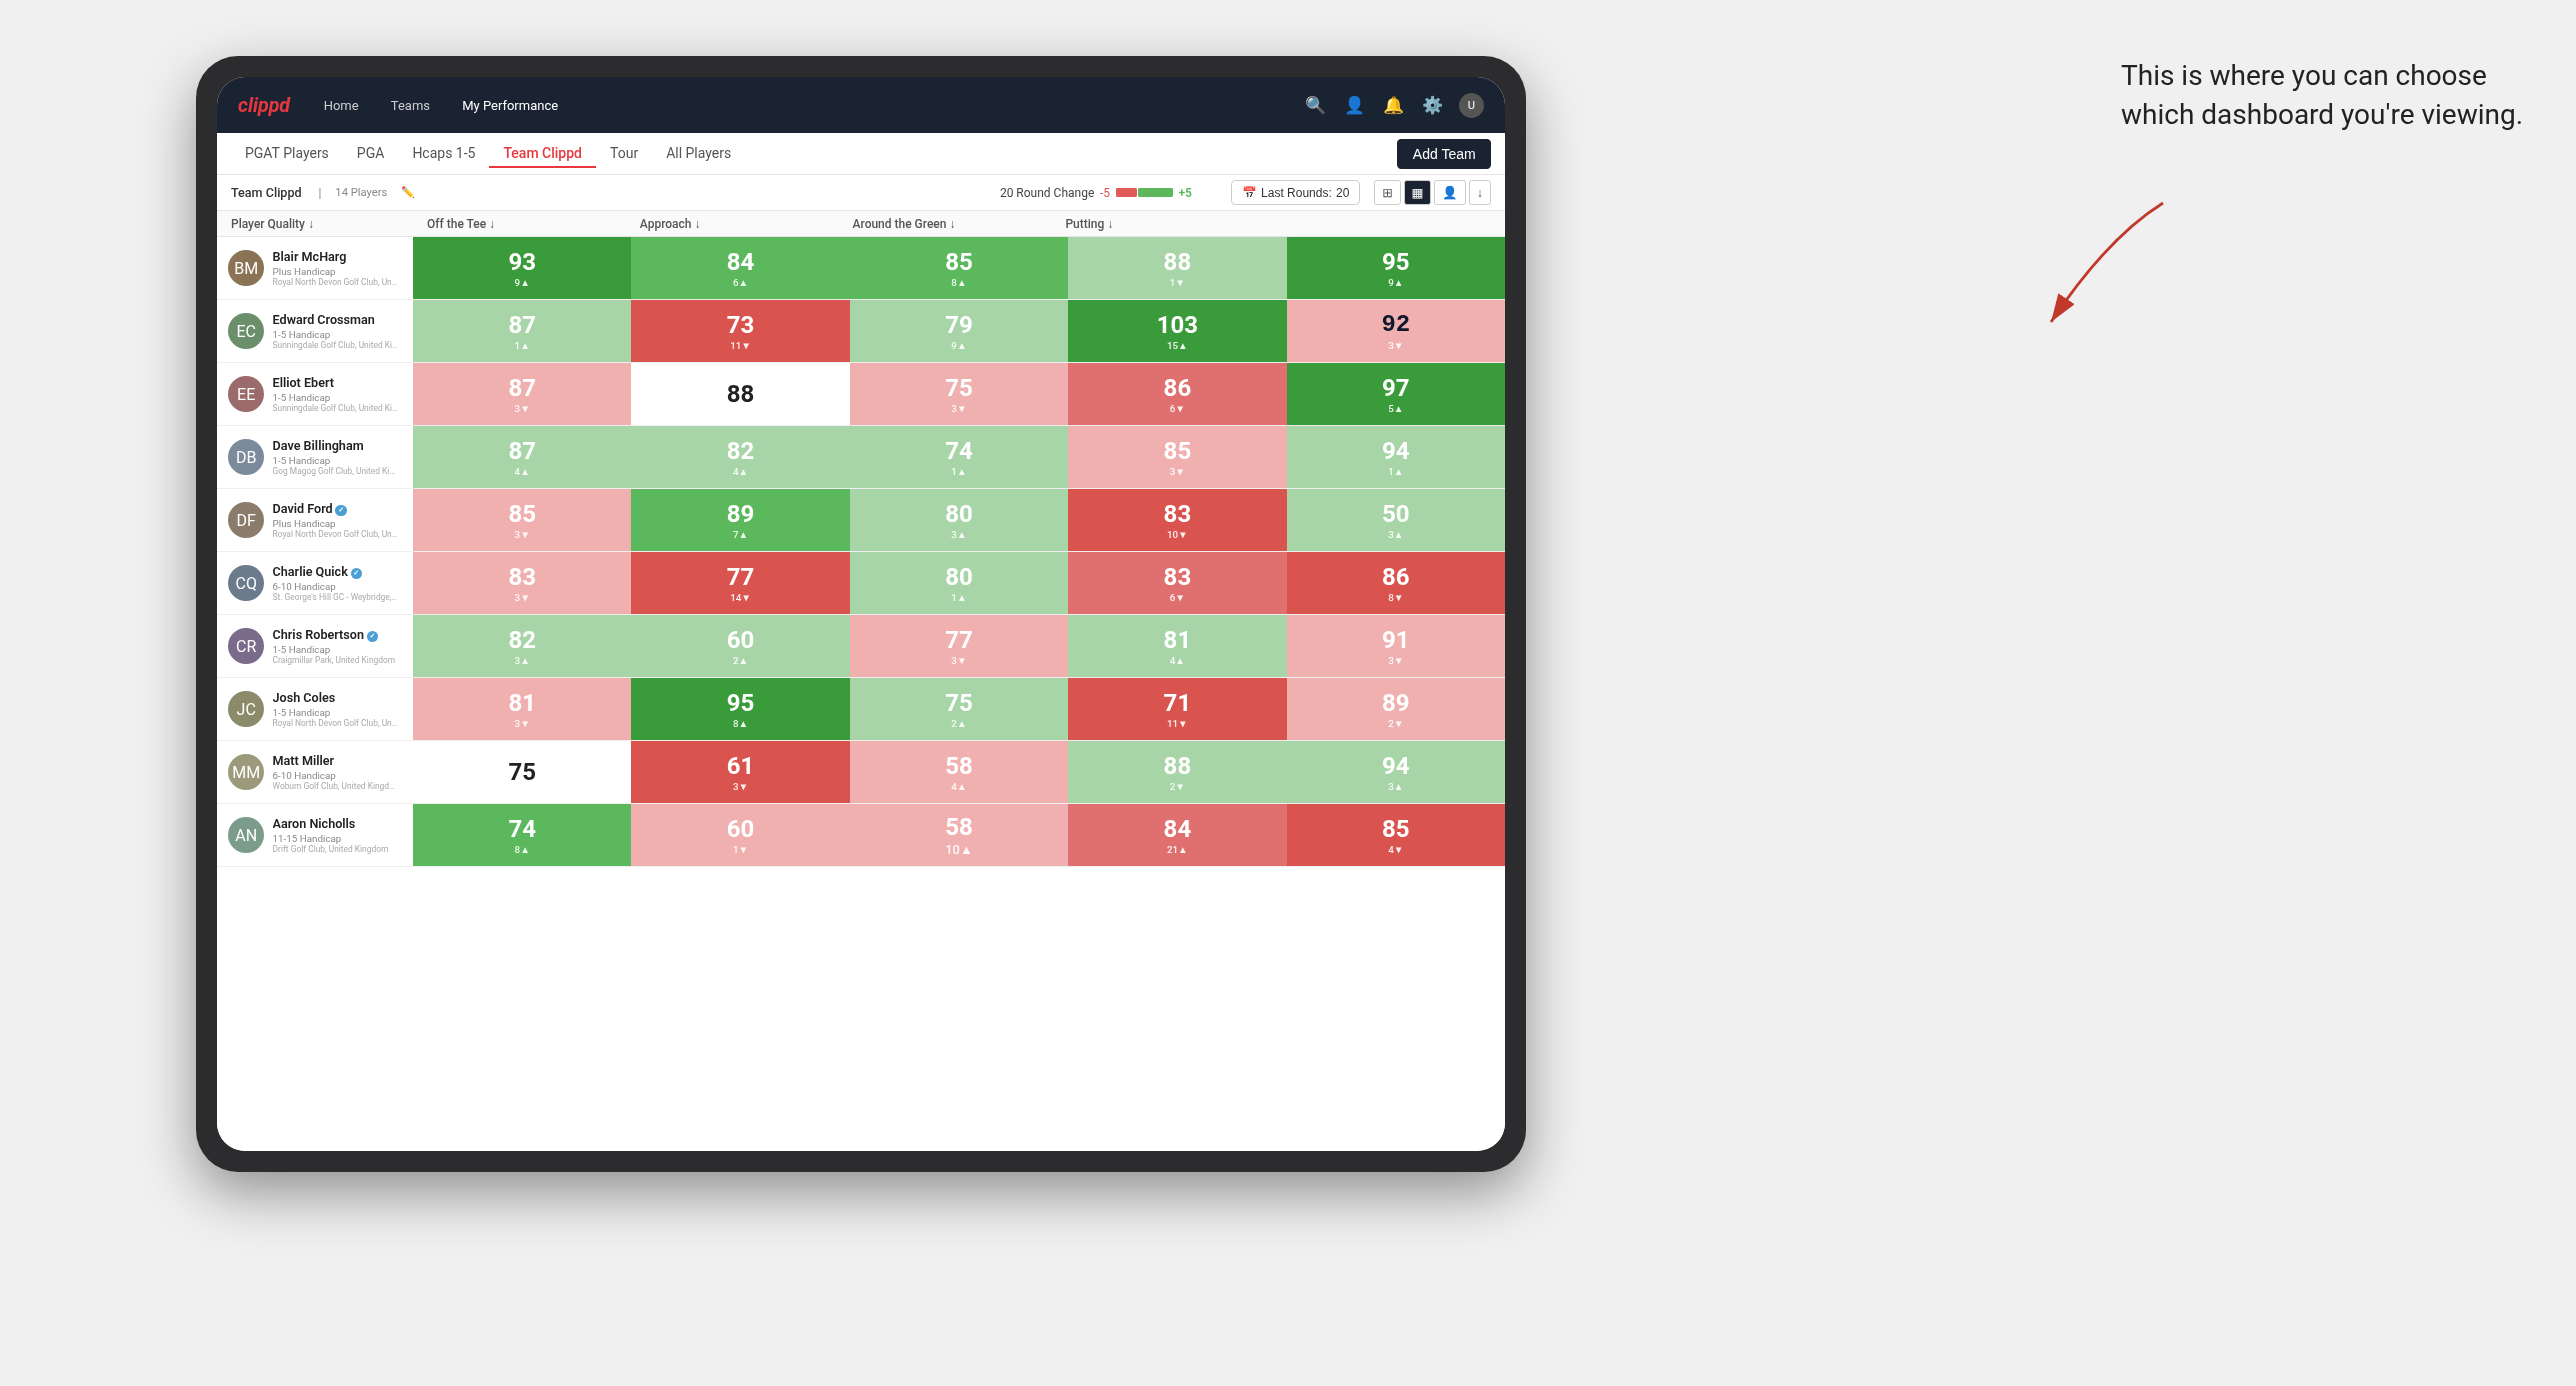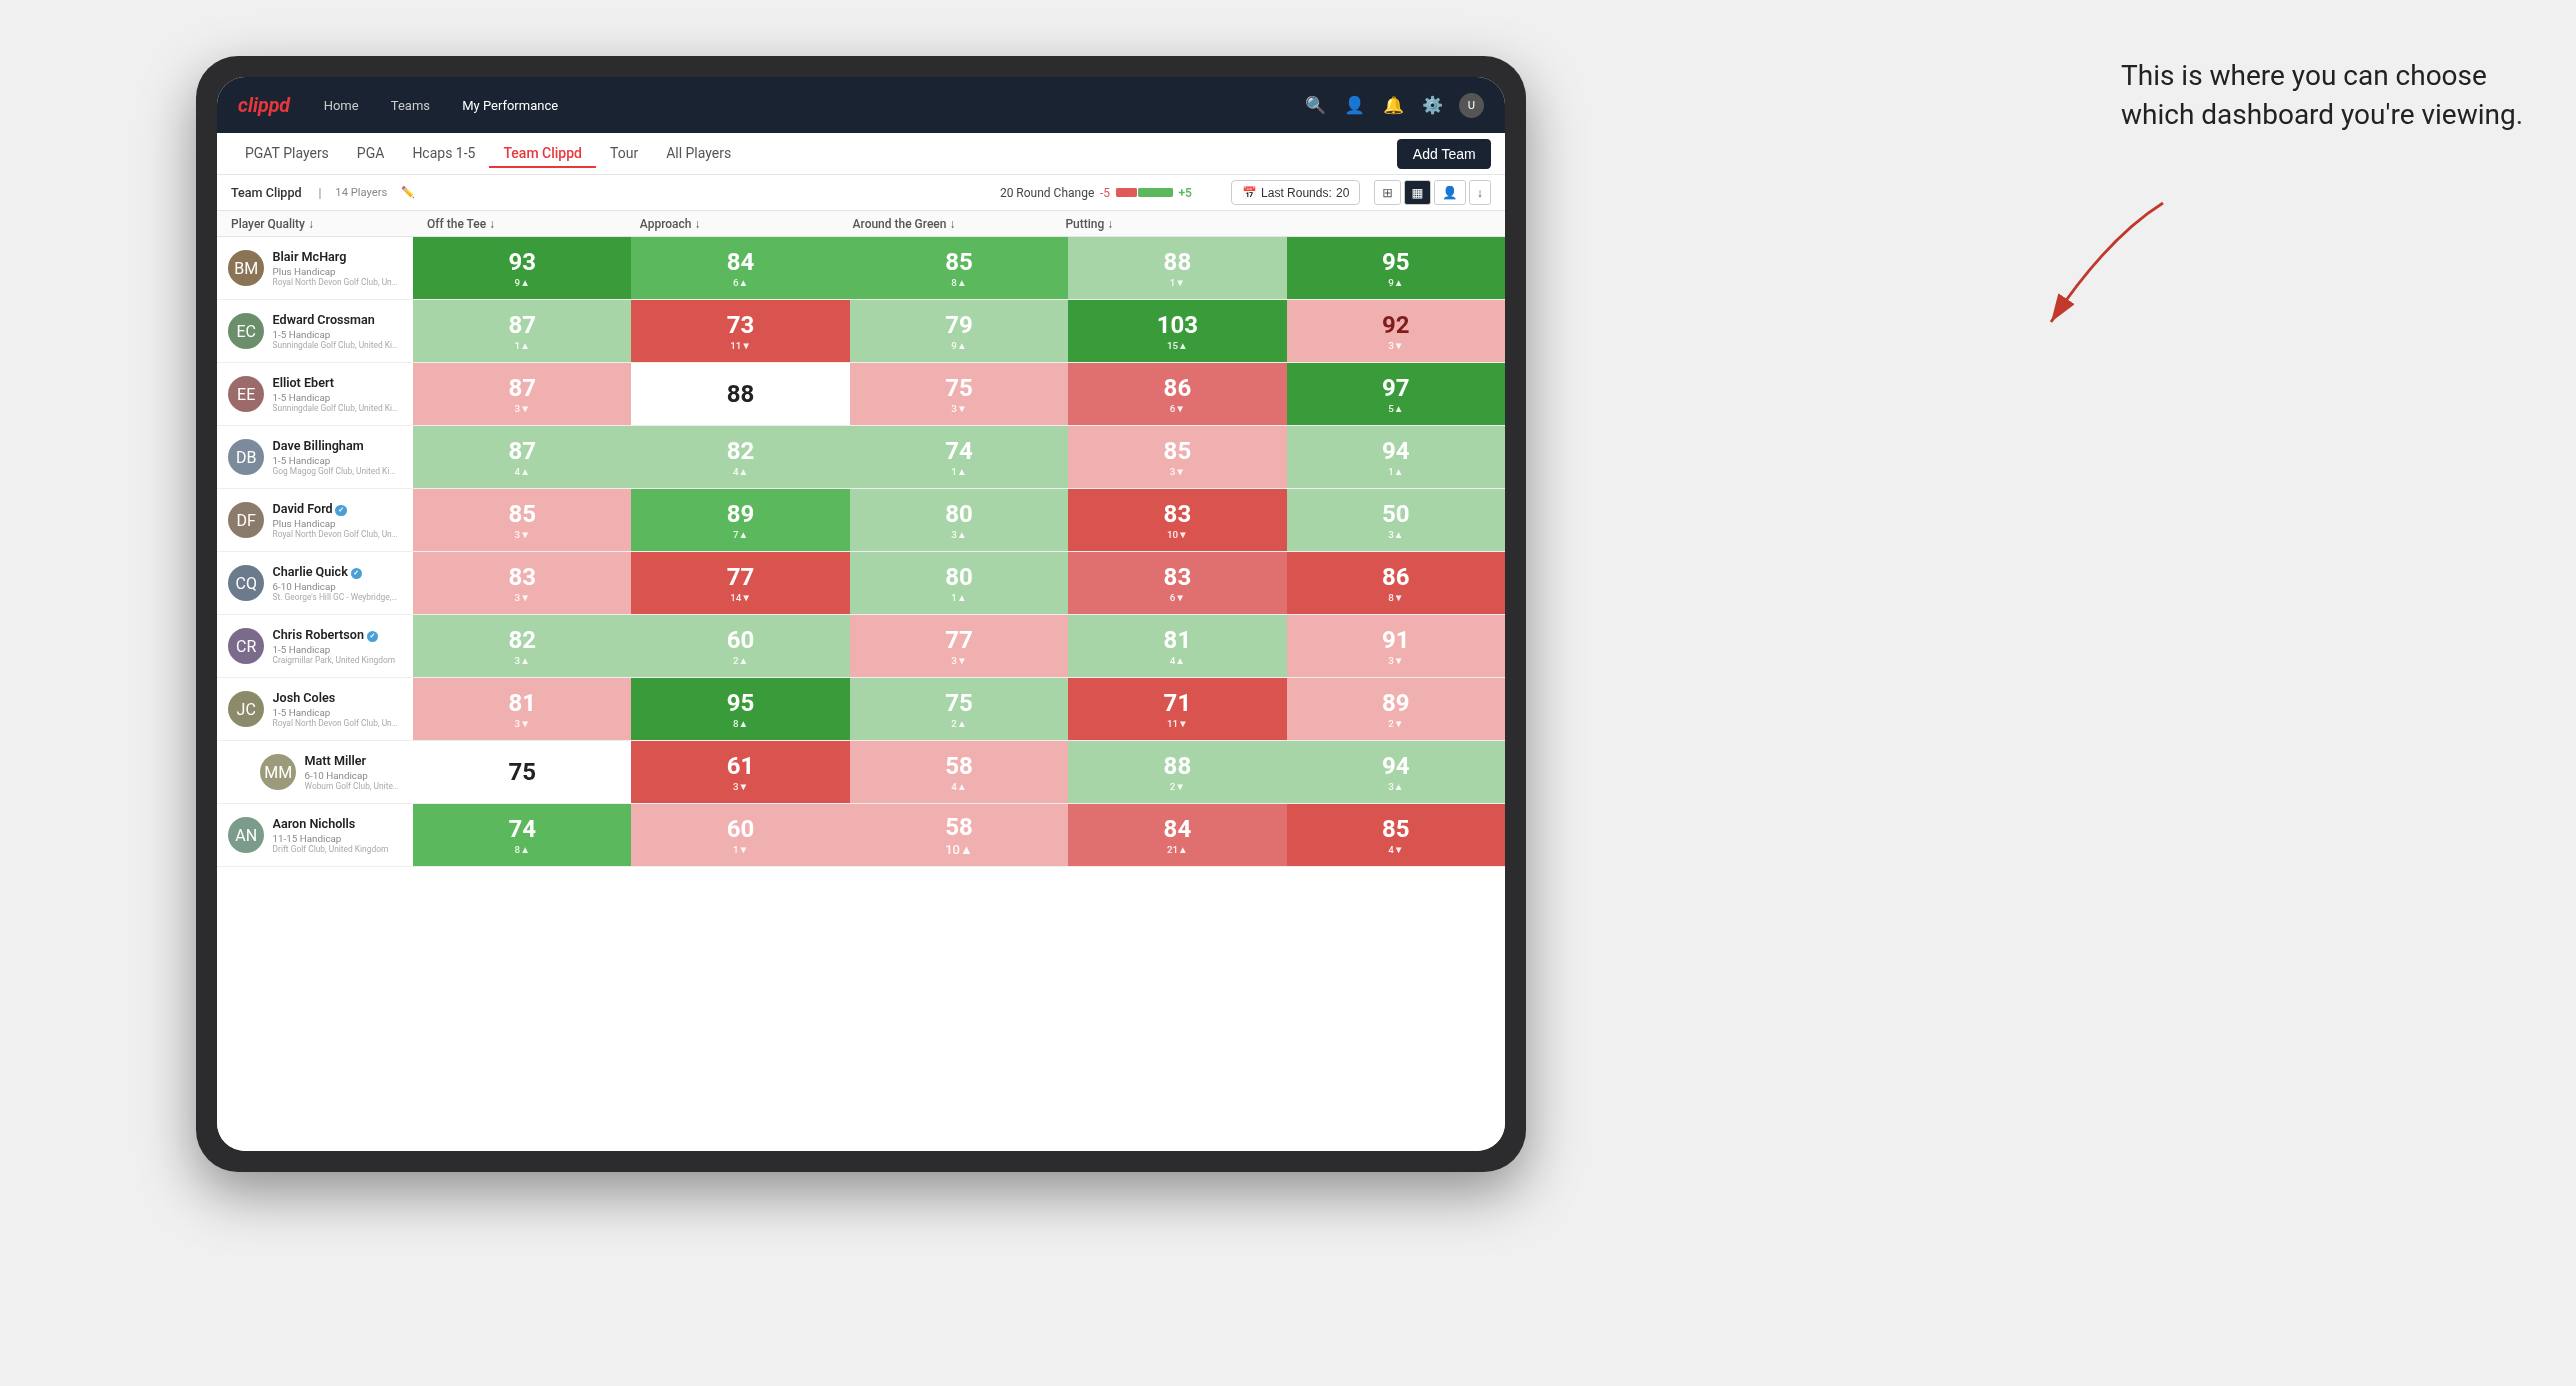--- a/index.html
+++ b/index.html
@@ -524,21 +524,21 @@
                 </div>
               </div>
               <div class="score-cell">
                 <div class="score-box" style="background: rgb(58, 155, 58);">
                   <span class="score-val" style="color: rgb(255, 255, 255);">103</span>
                   <span class="score-change" style="color: rgba(255, 255, 255, 0.9); font-size: 9.8px; font-weight: 500;">15▲</span>
                 </div>
               </div>
               <div class="score-cell">
                 <div class="score-box" style="background: rgb(240, 176, 176);">
-                  <span class="score-val" style="color: #7f1d1d;">92</span>
+                  <span class="score-val" style="color: #0f172a; font-family: Liberation Mono, monospace;">92</span>
                   <span class="score-change" style="color: rgba(255, 255, 255, 0.9); font-size: 9.8px; font-weight: 500;">3▼</span>
                 </div>
               </div>
             </div>
             <div class="table-row">
               <div class="player-cell">
                 <div class="player-avatar" style="background: rgb(155, 107, 107);">EE</div>
                 <div class="player-info">
                   <div class="player-name">Elliot Ebert</div>
                   <div class="player-hcap">1-5 Handicap</div>
@@ -770,21 +770,21 @@
               </div>
               <div class="score-cell">
                 <div class="score-box" style="background: rgb(240, 176, 176);">
                   <span class="score-val" style="color: rgb(255, 255, 255);">89</span>
                   <span class="score-change" style="color: rgba(255, 255, 255, 0.9); font-size: 9.8px; font-weight: 500;">2▼</span>
                 </div>
               </div>
             </div>
             <div class="table-row">
               <div class="player-cell">
-                <div class="player-avatar" style="background: rgb(155, 155, 123); margin-left: 32px;">MM</div>
+                <div class="player-avatar" style="background: rgb(155, 155, 123);">MM</div>
                 <div class="player-info">
                   <div class="player-name">Matt Miller</div>
                   <div class="player-hcap">6-10 Handicap</div>
                   <div class="player-club">Woburn Golf Club, United Kingdom</div>
                 </div>
               </div>
               <div class="score-cell">
                 <div class="score-box" style="background: rgb(255, 255, 255);">
                   <span class="score-val" style="color: rgb(34, 34, 34);">75</span>
                 </div>

